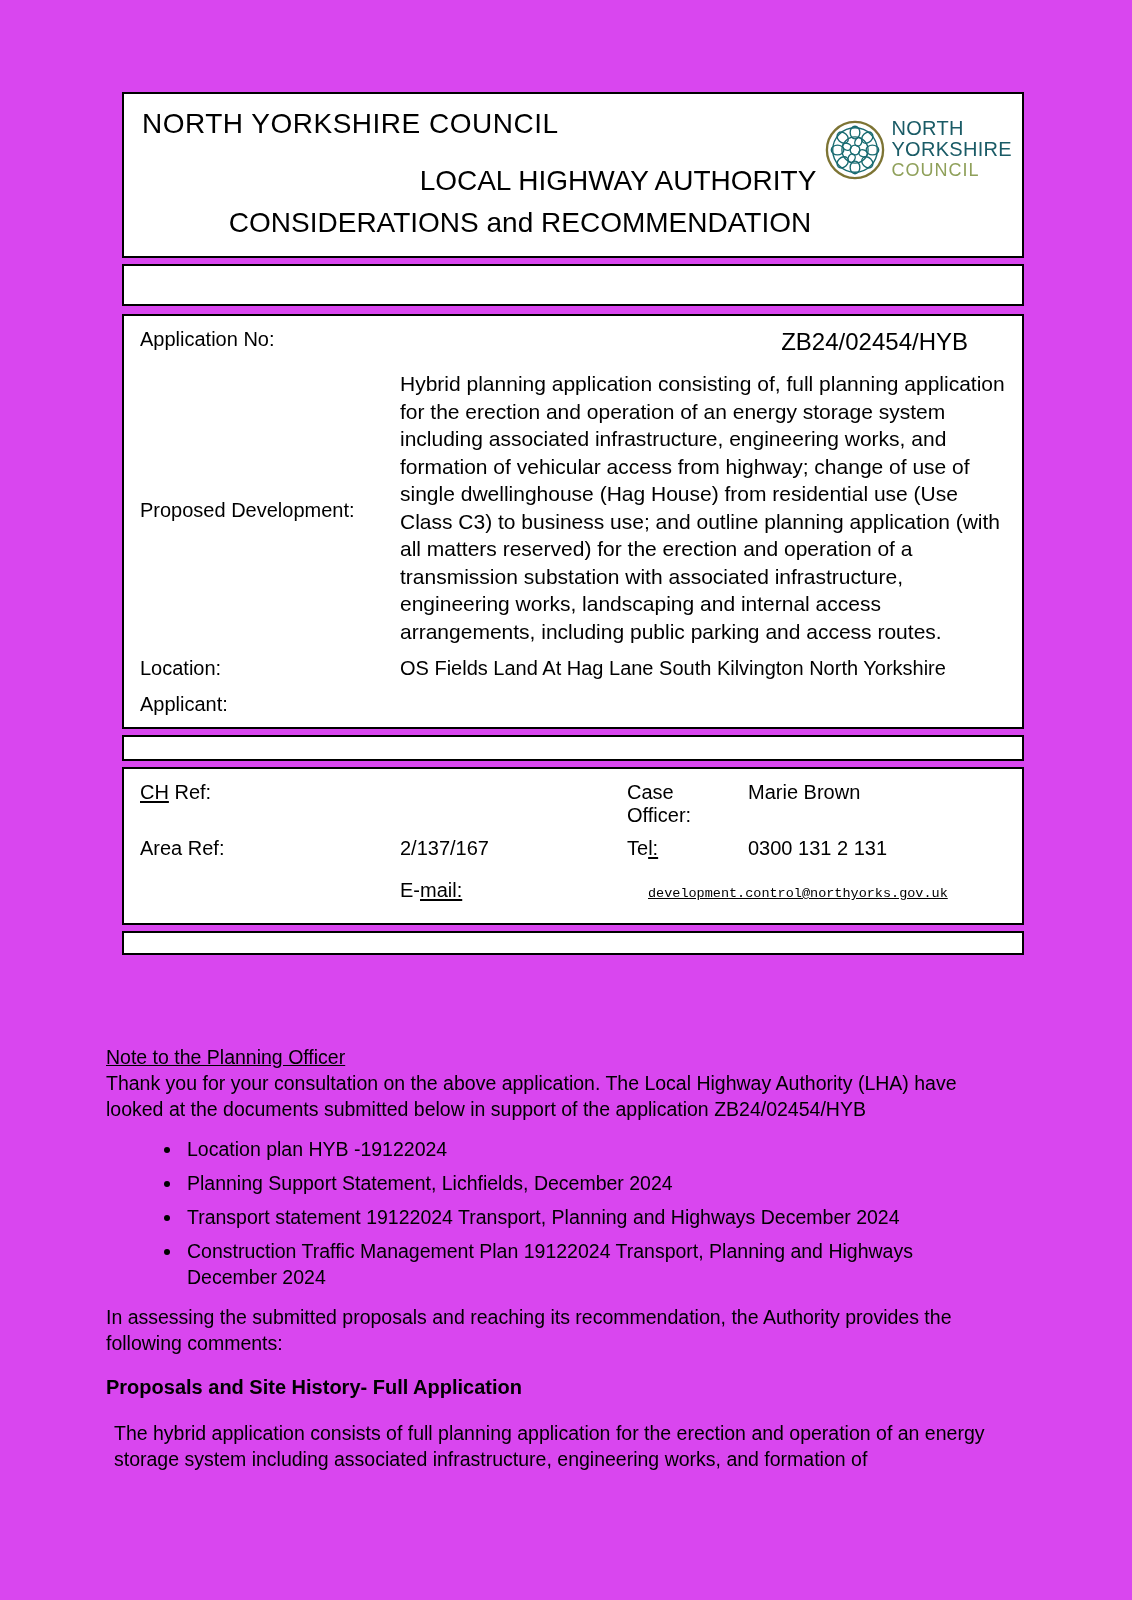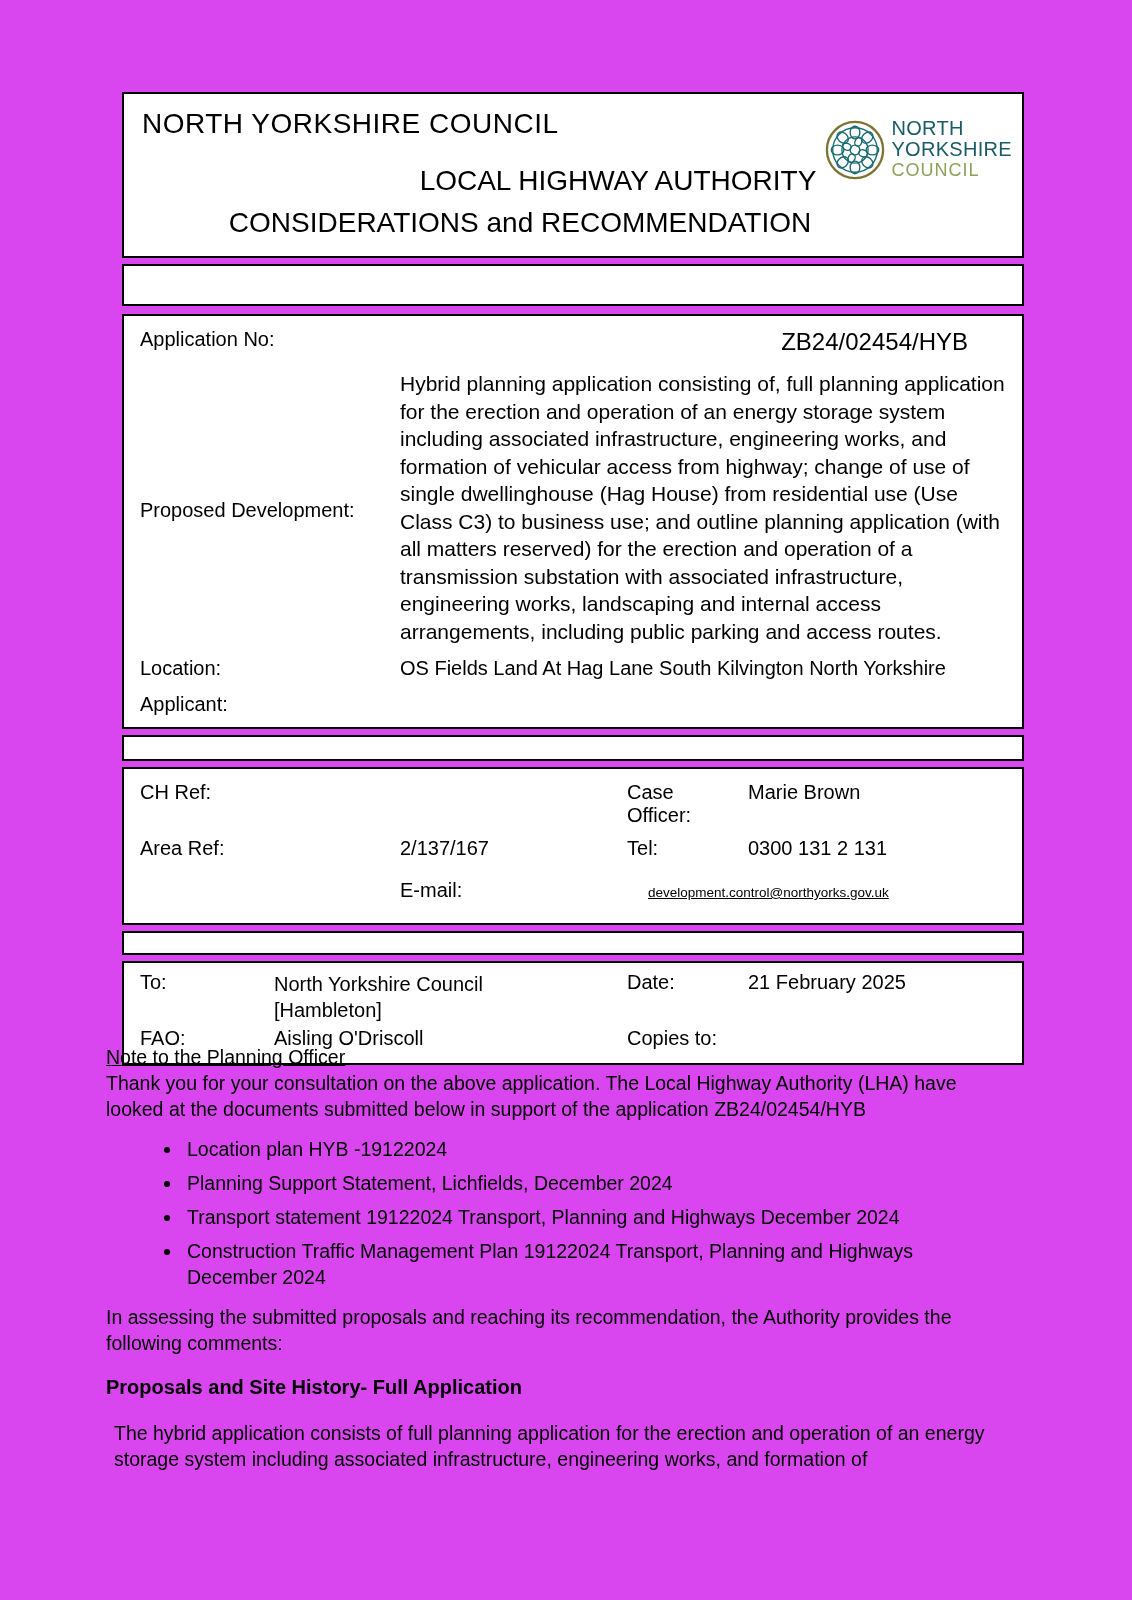--- a/index.html
+++ b/index.html
@@ -51,32 +51,32 @@
   .app-row{min-height:38px;padding-top:4px;padding-bottom:8px;}
 
   
   .refs-box{padding-top:12px;padding-bottom:10px;min-height:142px;}
   .refrow{display:grid;grid-template-columns:276px 227px 100px 1fr;font-size:20px;}
   .refrow .c1{padding-left:16px;}
   .refrow .c4{padding-left:21px;}
   .refrow1{min-height:56px;}
   .refrow2{min-height:42px;}
   .refrow3{min-height:34px;}
-  .email-link{font-size:13.5px;text-decoration:underline;color:#000;cursor:pointer;}
+  .email-link{font-size:13.5px;text-decoration:underline;color:#000;cursor:pointer;font-family:Liberation Mono, monospace;}
 
   
   .to-box{padding-top:8px;padding-bottom:8px;min-height:92px;}
   .torow{display:grid;grid-template-columns:150px 353px 100px 1fr;font-size:20px;}
   .torow .c1{padding-left:16px;}
   .torow .c4{padding-left:21px;}
   .torow1{min-height:56px;}
   .torow2{min-height:28px;}
   .wrap-narrow{max-width:240px;line-height:26px;}
 
-  .u{text-underline-offset:2px;}
+  .u{text-decoration:underline;text-underline-offset:2px;}
 
   
   .body-text{position:absolute;left:106px;top:1044px;width:908px;font-size:19.5px;line-height:26px;}
   .note-heading{text-decoration:underline;}
   .intro-para{margin:0;}
   .doc-list{margin:14px 0 0 0;padding-left:69px;}
   .doc-list li{margin:8px;padding-left:4px;}
   .assessment-para{margin:14px 0 0 0;}
   .section-heading{margin:18px 0 0 0;font-weight:bold;font-size:20px;}
   .history-para{margin:20px 0 0 8px;}
@@ -165,36 +165,20 @@
         <div class="c2"></div>
         <div class="c3"><span>E-</span><span class="u">mail:</span></div>
         <div class="c4"><span class="email-link">development.control@northyorks.gov.uk</span></div>
       </div>
     </div>
 
     <div class="gap6"></div>
     <div class="box spacer-small"></div>
     <div class="gap6"></div>
 
-    <div class="box to-box">
-      <div class="torow torow1">
-        <div class="c1">To:</div>
-        <div class="c2">
-            <div class="wrap-narrow">North Yorkshire Council [Hambleton]</div>
-          </div>
-        <div class="c3">Date:</div>
-        <div class="c4">21 February 2025</div>
-      </div>
-      <div class="torow torow2">
-        <div class="c1"><span class="u">FAO:</span></div>
-        <div class="c2">Aisling O'Driscoll</div>
-        <div class="c3">Copies to:</div>
-        <div class="c4"></div>
-      </div>
-    </div>
 
   </div>
 
   <div class="body-text">
     <div class="note-heading">Note to the Planning Officer</div>
     <p class="intro-para">Thank you for your consultation on the above application. The Local Highway Authority (LHA) have looked at the documents submitted below in support of the  application ZB24/02454/HYB</p>
     <ul class="doc-list">
         <li>Location plan HYB -19122024</li>
         <li>Planning Support Statement, Lichfields, December 2024</li>
         <li>Transport statement 19122024 Transport, Planning and Highways December 2024</li>

